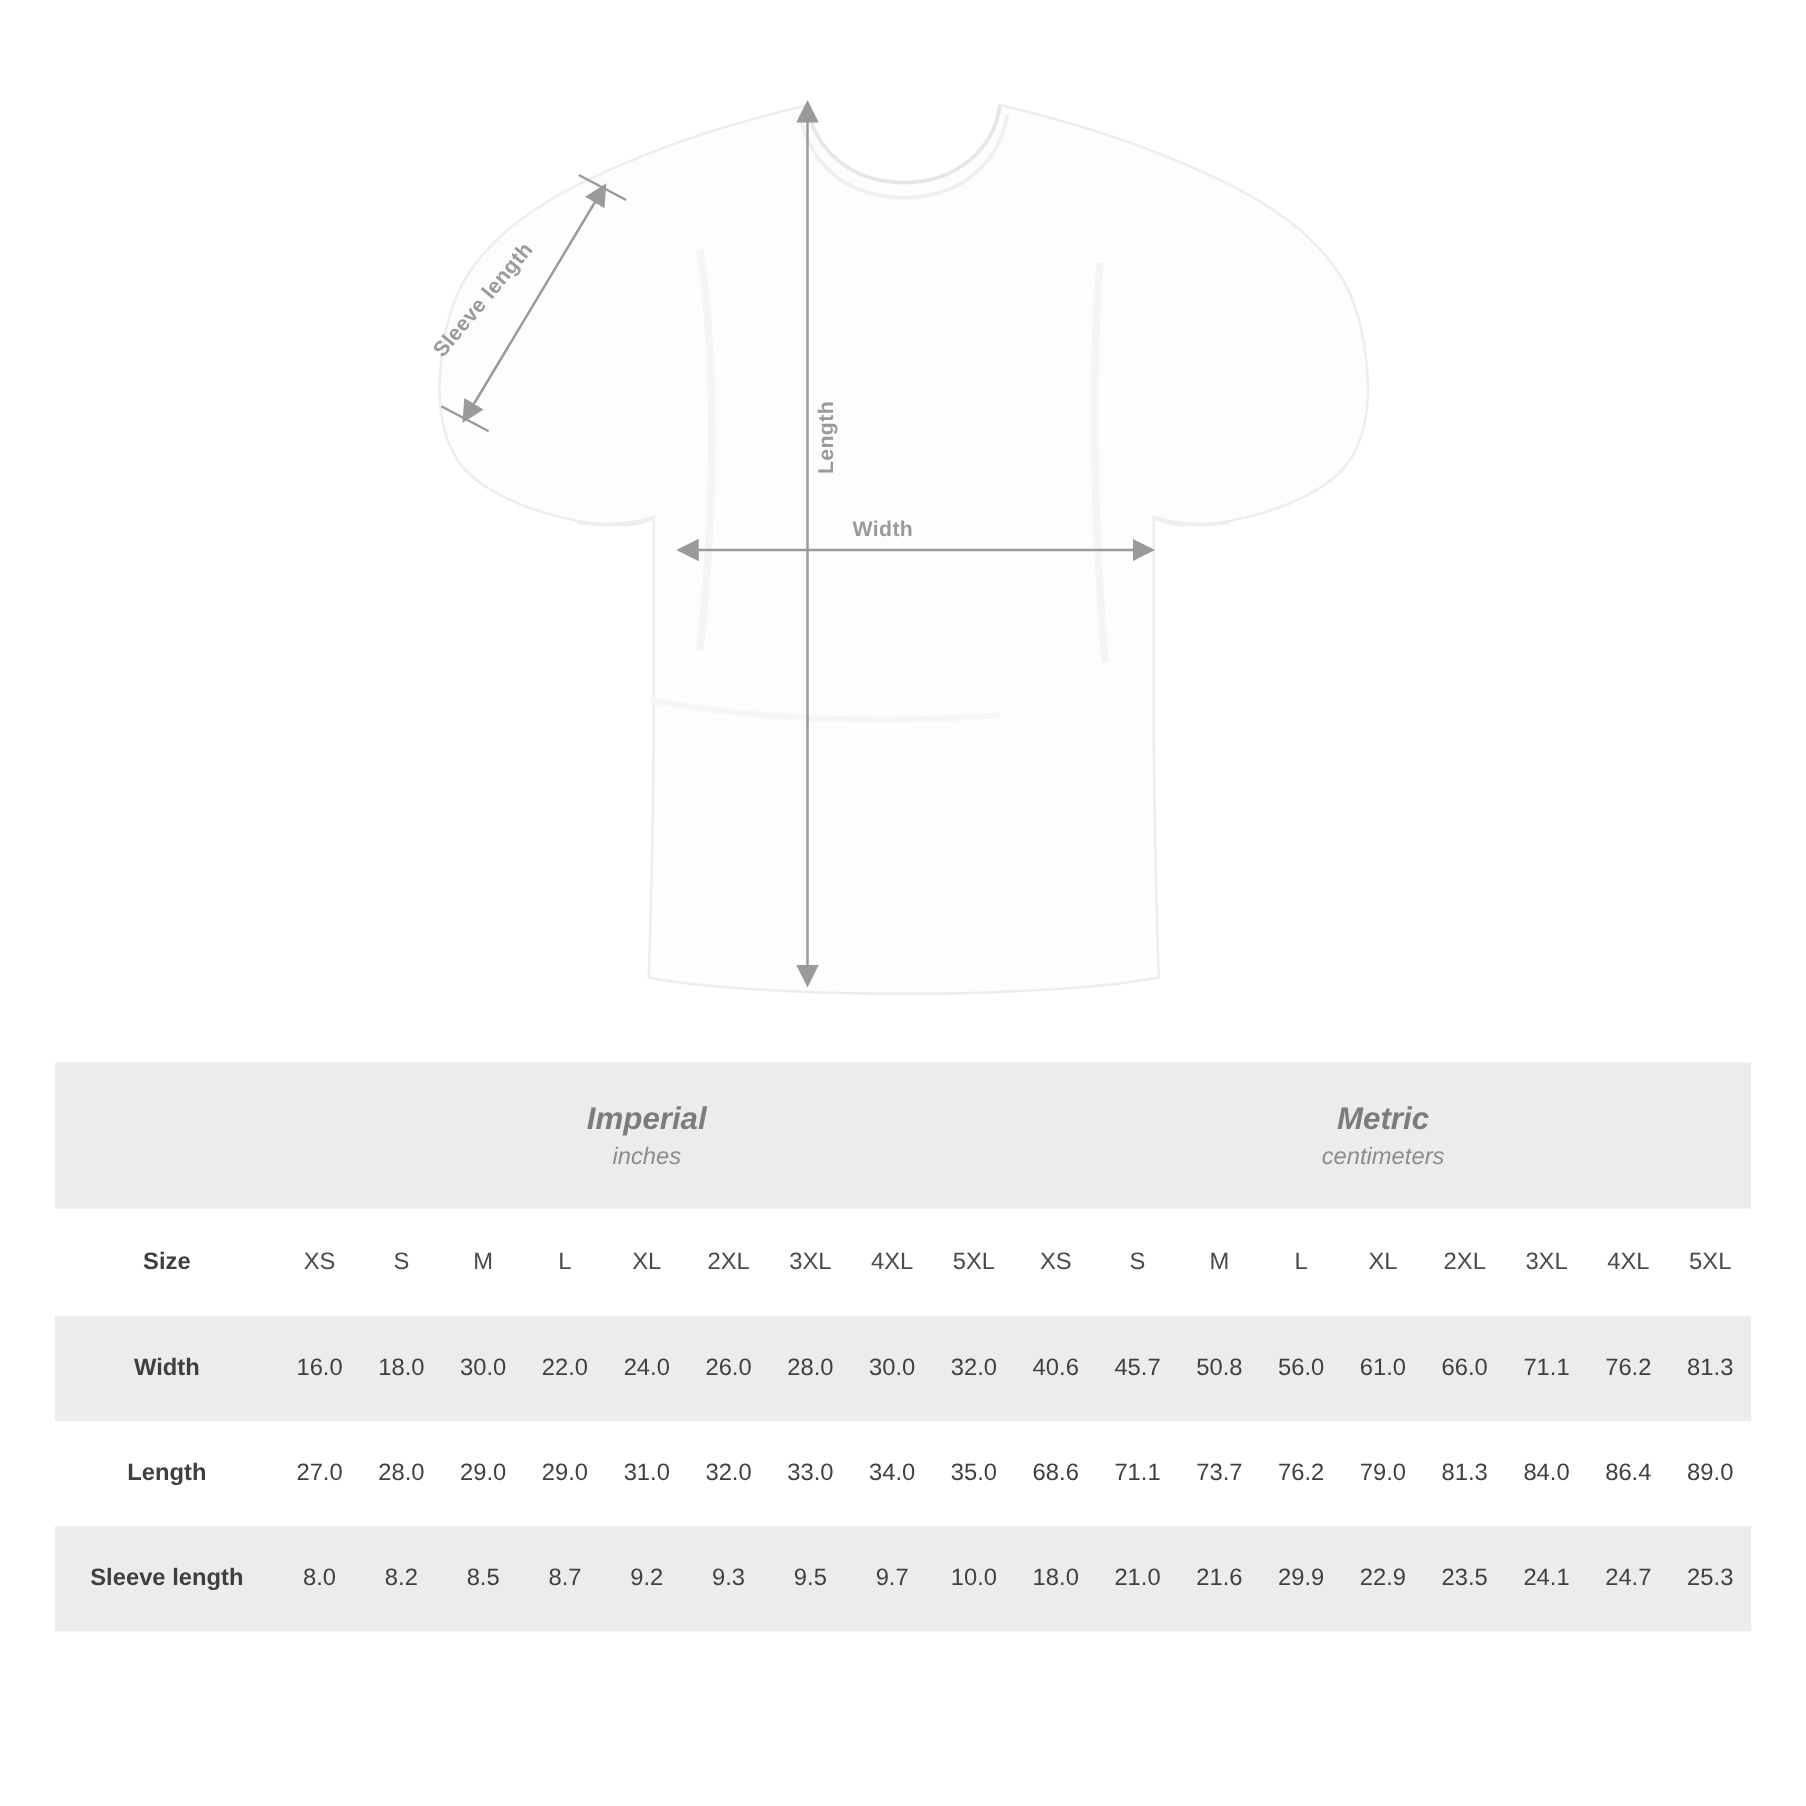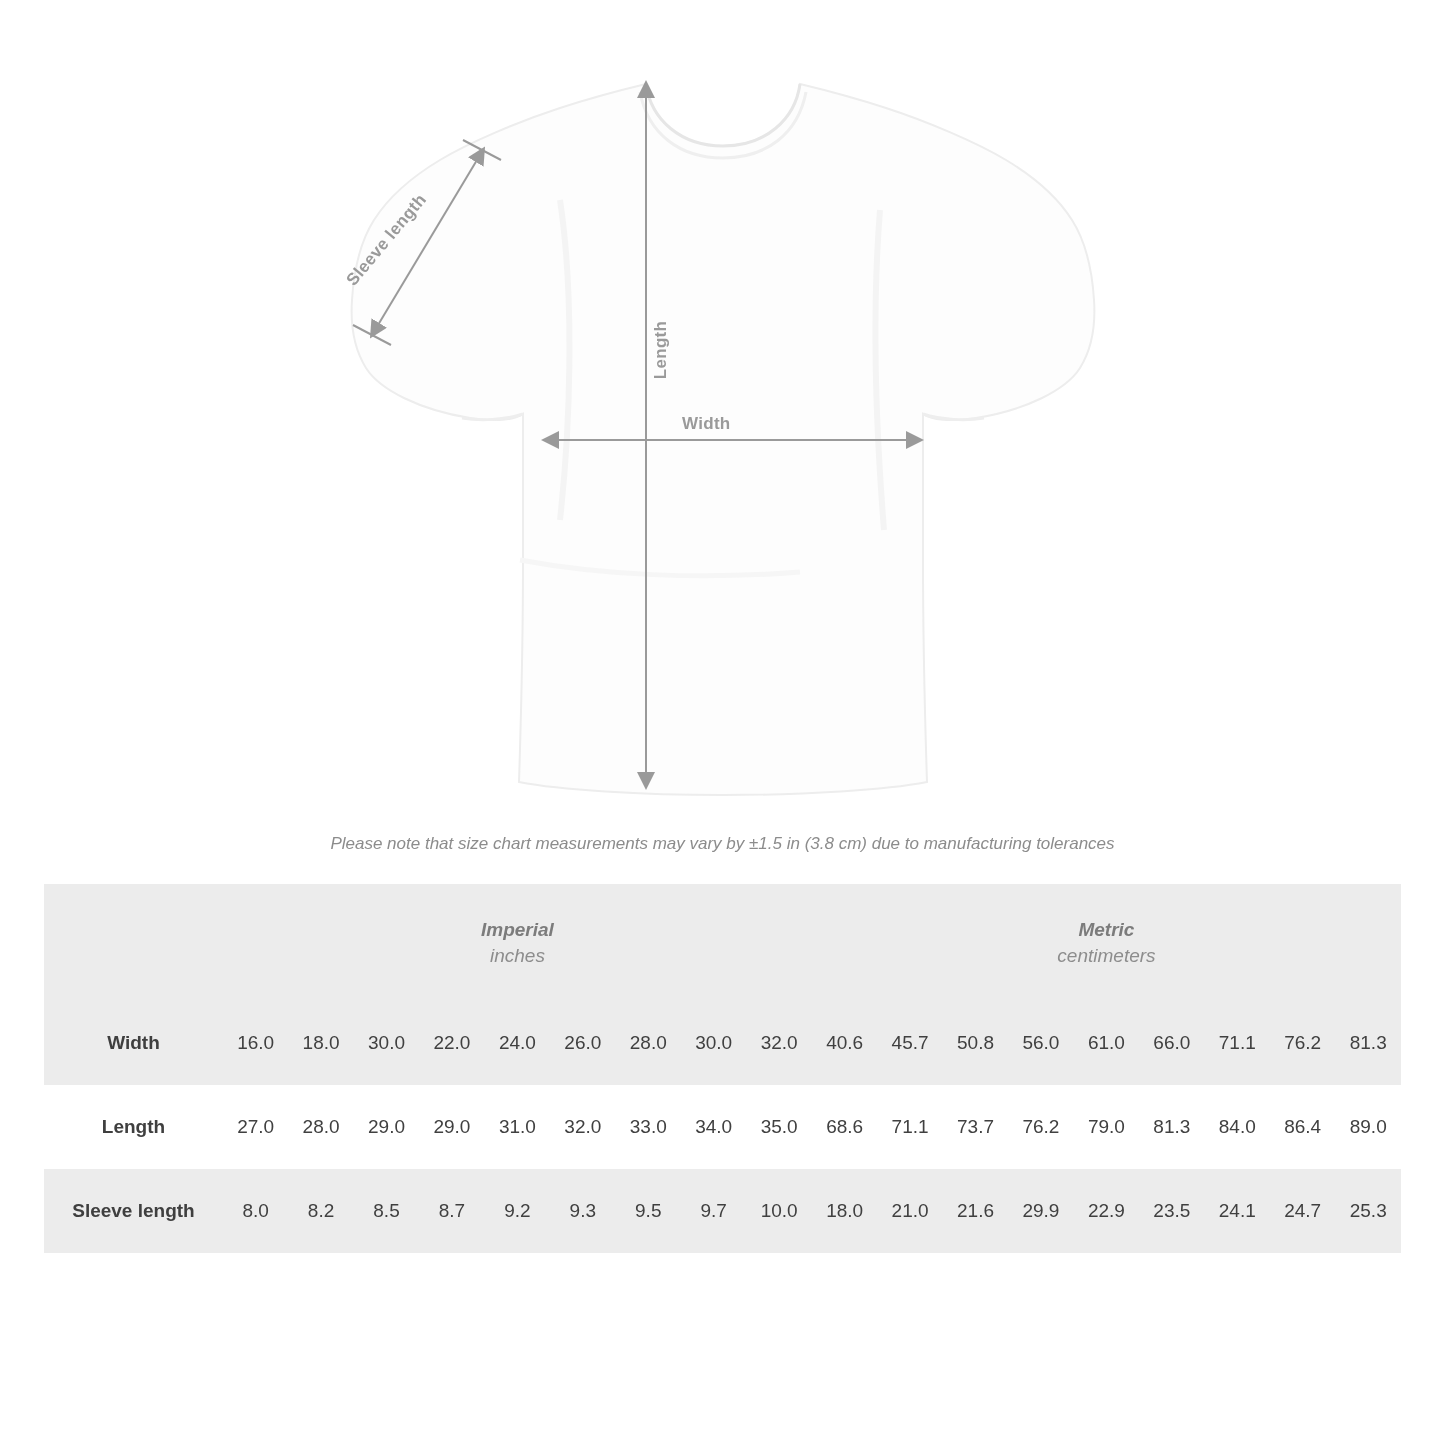--- a/index.html
+++ b/index.html
@@ -79,21 +79,21 @@
     width: 1357px;
     table-layout: fixed;
   }
   .unit-header-row td {
     background: #ececec;
     height: 115px;
     vertical-align: middle;
     text-align: center;
   }
   .unit-name {
-    font-size: 19px;
+    font-size: 25px;
     font-weight: bold;
     font-style: italic;
     color: #7c7c7c;
     line-height: 1.25;
   }
   .unit-sub {
     font-size: 19px;
     font-style: italic;
     color: #8d8d8d;
     padding-top: 4px;
@@ -190,21 +190,20 @@
       <line x1="545" y1="440" x2="920" y2="440" stroke="#9a9a9a" stroke-width="2" marker-start="url(#arrowStart)" marker-end="url(#arrowEnd)"></line>
     </g>
   </svg>
 
   <div class="dim-label" id="label-sleeve">Sleeve length</div>
   <div class="dim-label" id="label-length">Length</div>
   <div class="dim-label" id="label-width">Width</div>
 </div>
 
 <div id="title-block">
-  <p id="chart-note">Please note that size chart measurements may vary by ±1.5 in (3.8 cm) due to manufacturing tolerances</p>
 </div>
 
 <div id="size-table-wrap">
   <table>
     <colgroup>
       <col class="rowhead">
       <col class="colhead">
         <col class="colhead">
         <col class="colhead">
         <col class="colhead">
@@ -229,20 +228,41 @@
         <td colspan="9">
           <div class="unit-name">Imperial</div>
           <div class="unit-sub">inches</div>
         </td>
         <td colspan="9">
           <div class="unit-name">Metric</div>
           <div class="unit-sub">centimeters</div>
         </td>
       </tr>
 
+      <tr class="size-row">
+        <td class="rowhead">Size</td>
+        <td>XS</td>
+        <td>S</td>
+        <td>M</td>
+        <td>L</td>
+        <td>XL</td>
+        <td>2XL</td>
+        <td>3XL</td>
+        <td>4XL</td>
+        <td>5XL</td>
+        <td>XS</td>
+        <td>S</td>
+        <td>M</td>
+        <td>L</td>
+        <td>XL</td>
+        <td>2XL</td>
+        <td>3XL</td>
+        <td>4XL</td>
+        <td>5XL</td>
+      </tr>
 
       <tr class="data-row shade">
         <td class="rowhead">Width</td>
         <td>16.0</td>
         <td>18.0</td>
         <td>30.0</td>
         <td>22.0</td>
         <td>24.0</td>
         <td>26.0</td>
         <td>28.0</td>

